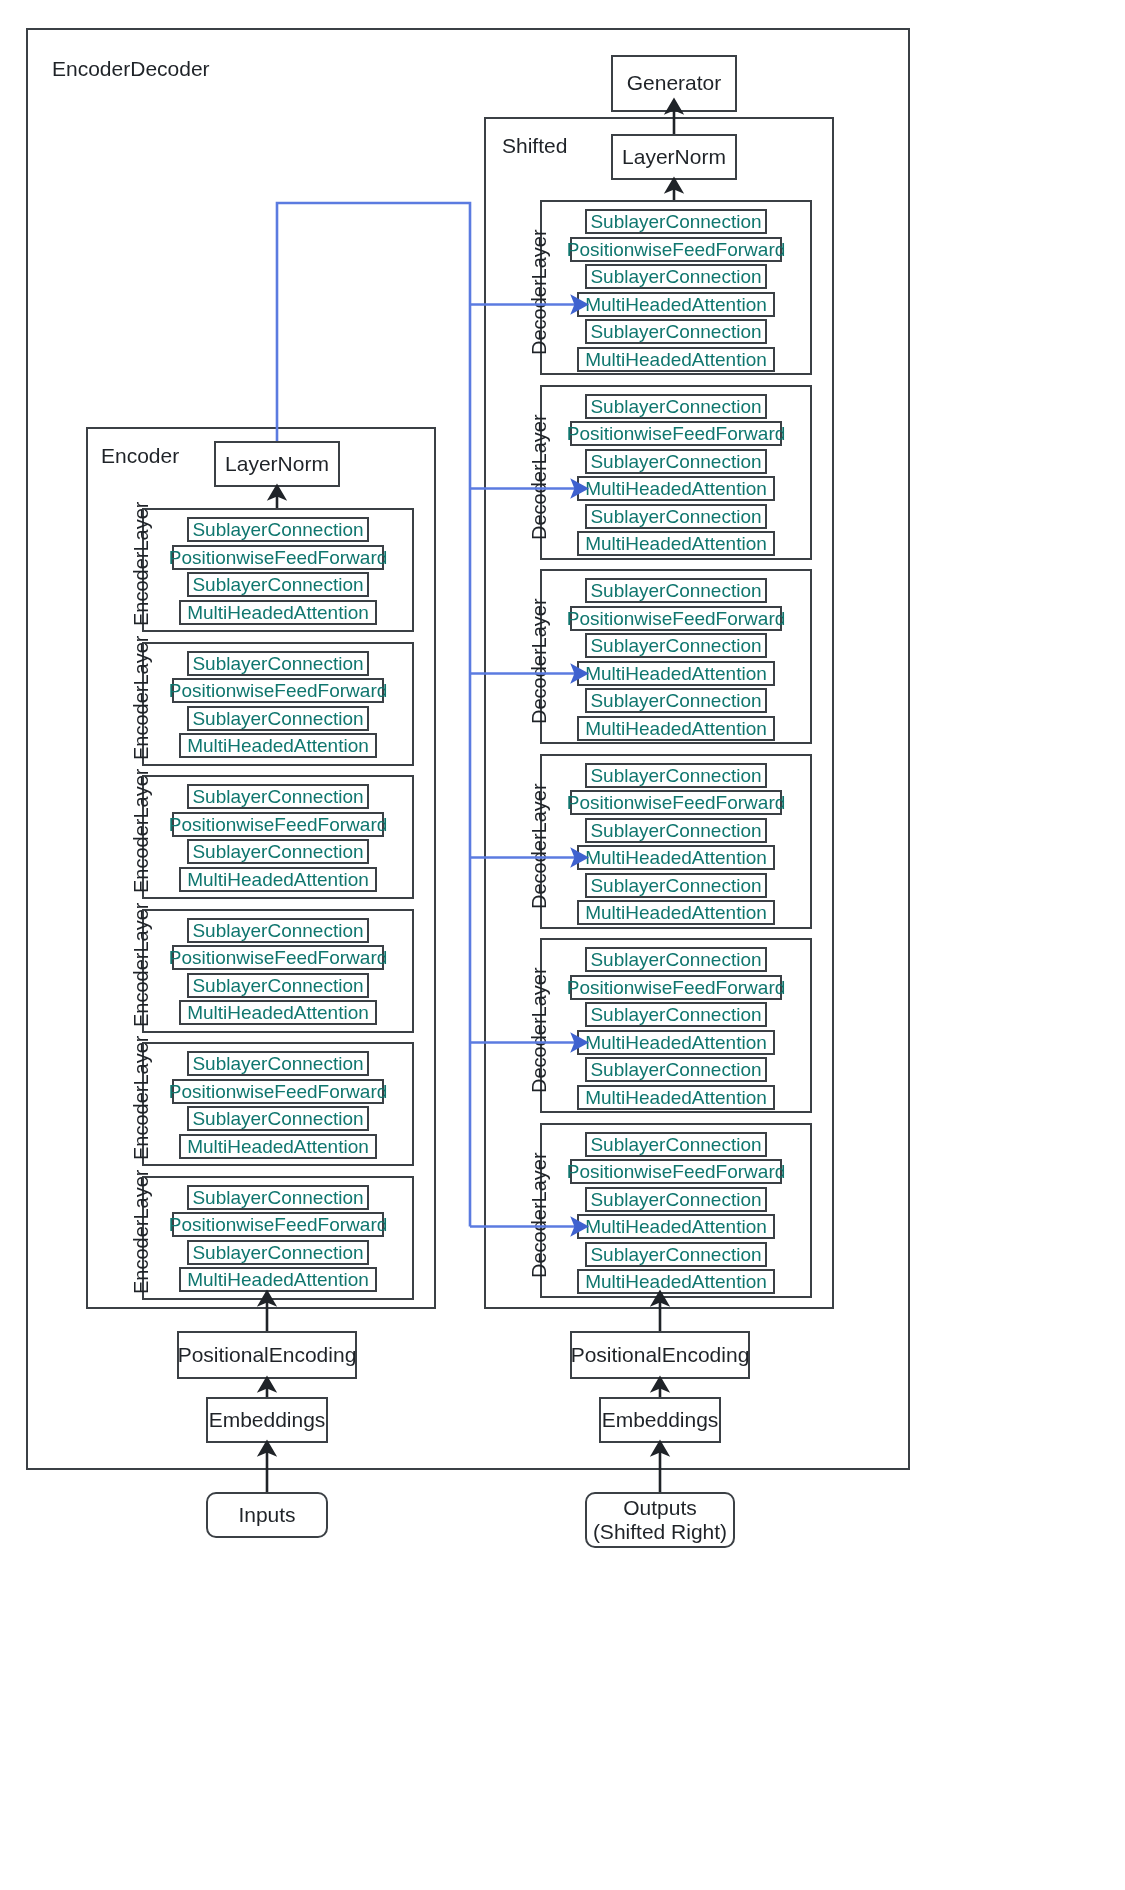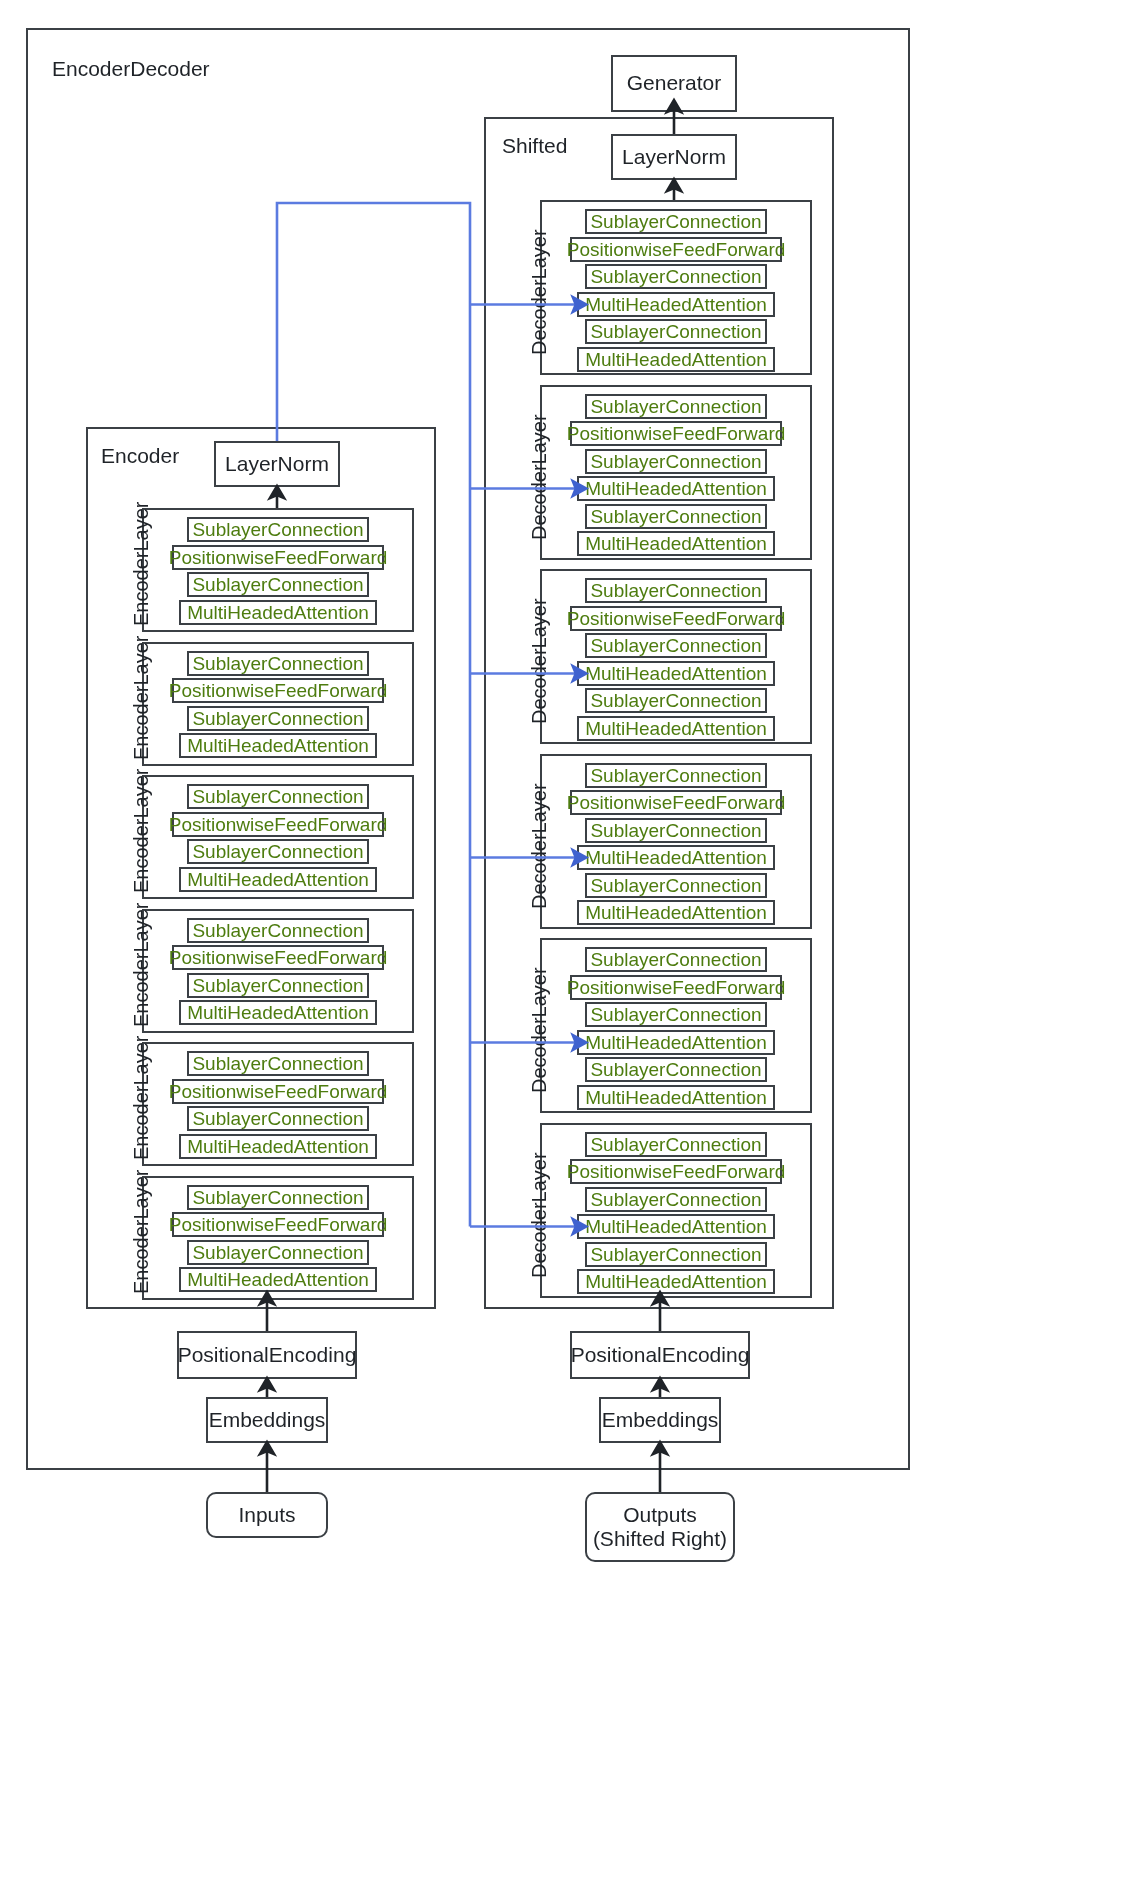--- a/index.html
+++ b/index.html
@@ -16,21 +16,21 @@
 
   
   .frame{position:absolute;box-sizing:border-box;border:2px solid #3b4045;background:transparent;}
   .frame-label{position:absolute;font-size:21px;color:#1f2328;white-space:nowrap;}
   .vlabel{position:absolute;font-size:20px;color:#1f2328;white-space:nowrap;
           transform-origin:0 0;transform:rotate(-90deg);}
 
   
   .sub{position:absolute;box-sizing:border-box;border:2px solid #3b4045;background:#ffffff;
        display:flex;align-items:center;justify-content:center;
-       font-size:19px;color:#4d7c0f;white-space:nowrap;}
+       font-size:19px;color:#0f766e;white-space:nowrap;}
 
   
   #wires{position:absolute;left:0;top:0;width:1125px;height:1890px;pointer-events:none;}
 </style>
 </head>
 <body>
 
 <div id="stage">
 
   <div class="frame" style="left:26px;top:28px;width:884px;height:1442px;"></div>
@@ -137,21 +137,21 @@
       <div class="sub" style="left: 187px; top: 1240px; width: 182px; height: 25px;">SublayerConnection</div>
       <div class="sub" style="left: 179px; top: 1267px; width: 198px; height: 25px;">MultiHeadedAttention</div>
     </div>
 
   <div class="box" style="left:177px;top:1331px;width:180px;height:48px;">PositionalEncoding</div>
   <div class="box" style="left:206px;top:1397px;width:122px;height:46px;">Embeddings</div>
   <div class="box rounded" style="left:206px;top:1492px;width:122px;height:46px;">Inputs</div>
 
   <div class="box" style="left:570px;top:1331px;width:180px;height:48px;">PositionalEncoding</div>
   <div class="box" style="left:599px;top:1397px;width:122px;height:46px;">Embeddings</div>
-  <div class="box rounded" style="left:585px;top:1492px;width:150px;height:70px;flex-direction:column;">
+  <div class="box rounded" style="left:585px;top:1492px;width:150px;height:56px;flex-direction:column;">
     <span>Outputs</span>
     <span>(Shifted Right)</span>
   </div>
 
   <svg id="wires" viewBox="0 0 1125 1890" xmlns="http://www.w3.org/2000/svg">
     <defs>
       <marker id="ah-black" markerWidth="9" markerHeight="9" refX="3.2" refY="4.5" orient="auto" markerUnits="strokeWidth">
         <path d="M0.6,0.6 L7.2,4.5 L0.6,8.4 L2.2,4.5 Z" fill="#1f2328"></path>
       </marker>
       <marker id="ah-blue" markerWidth="9" markerHeight="9" refX="3.2" refY="4.5" orient="auto" markerUnits="strokeWidth">

